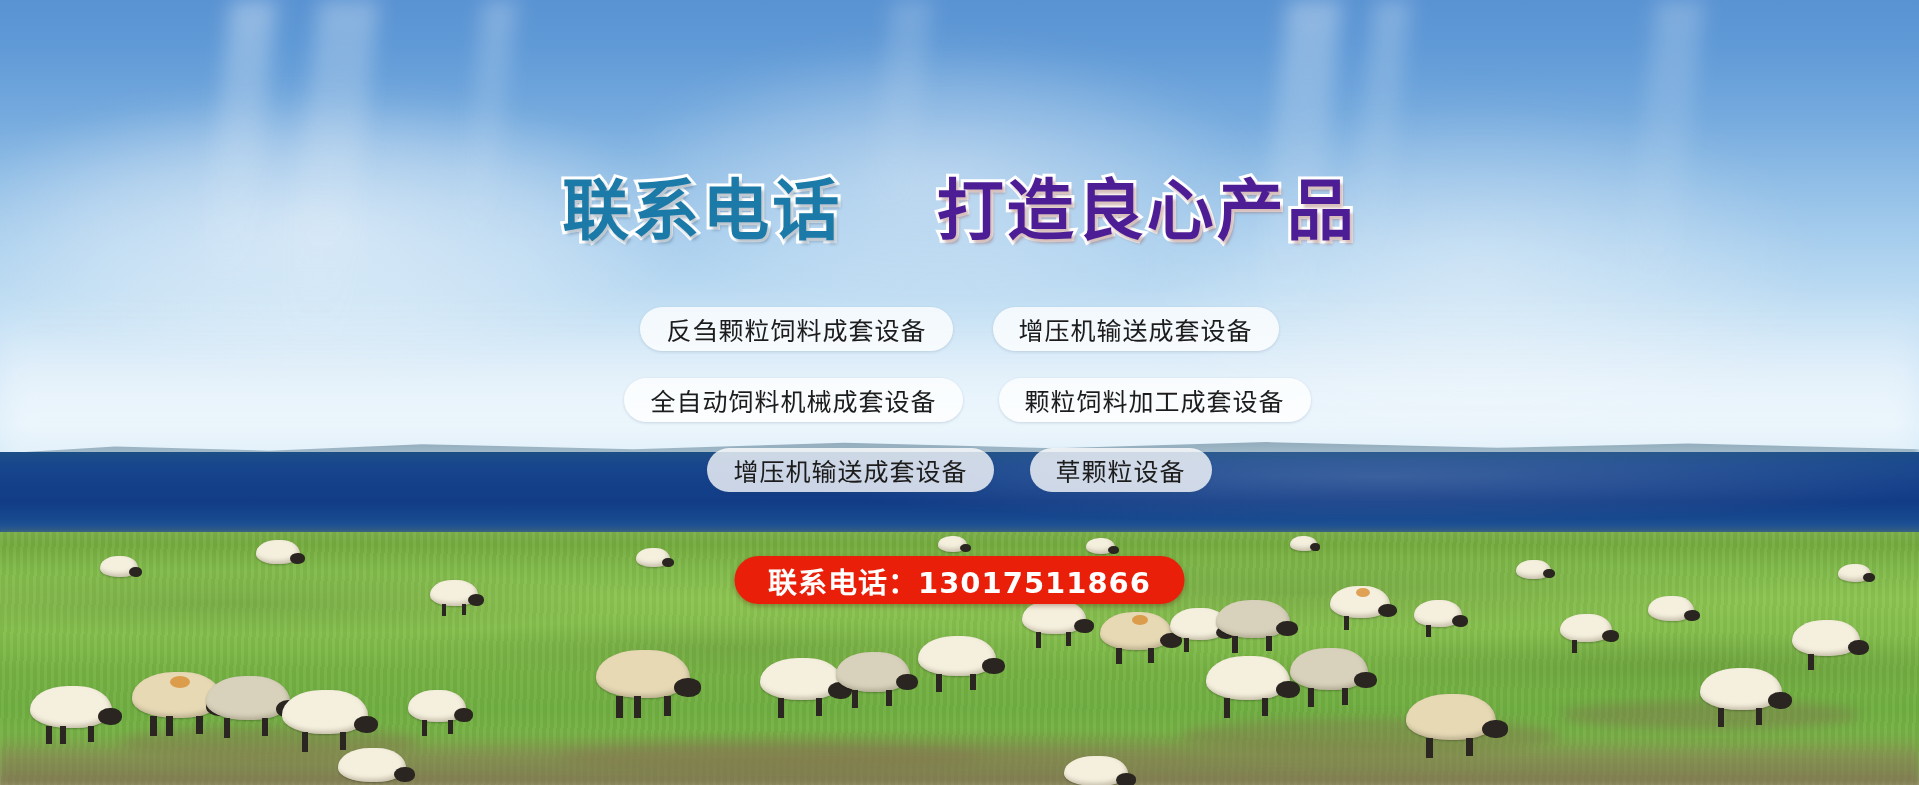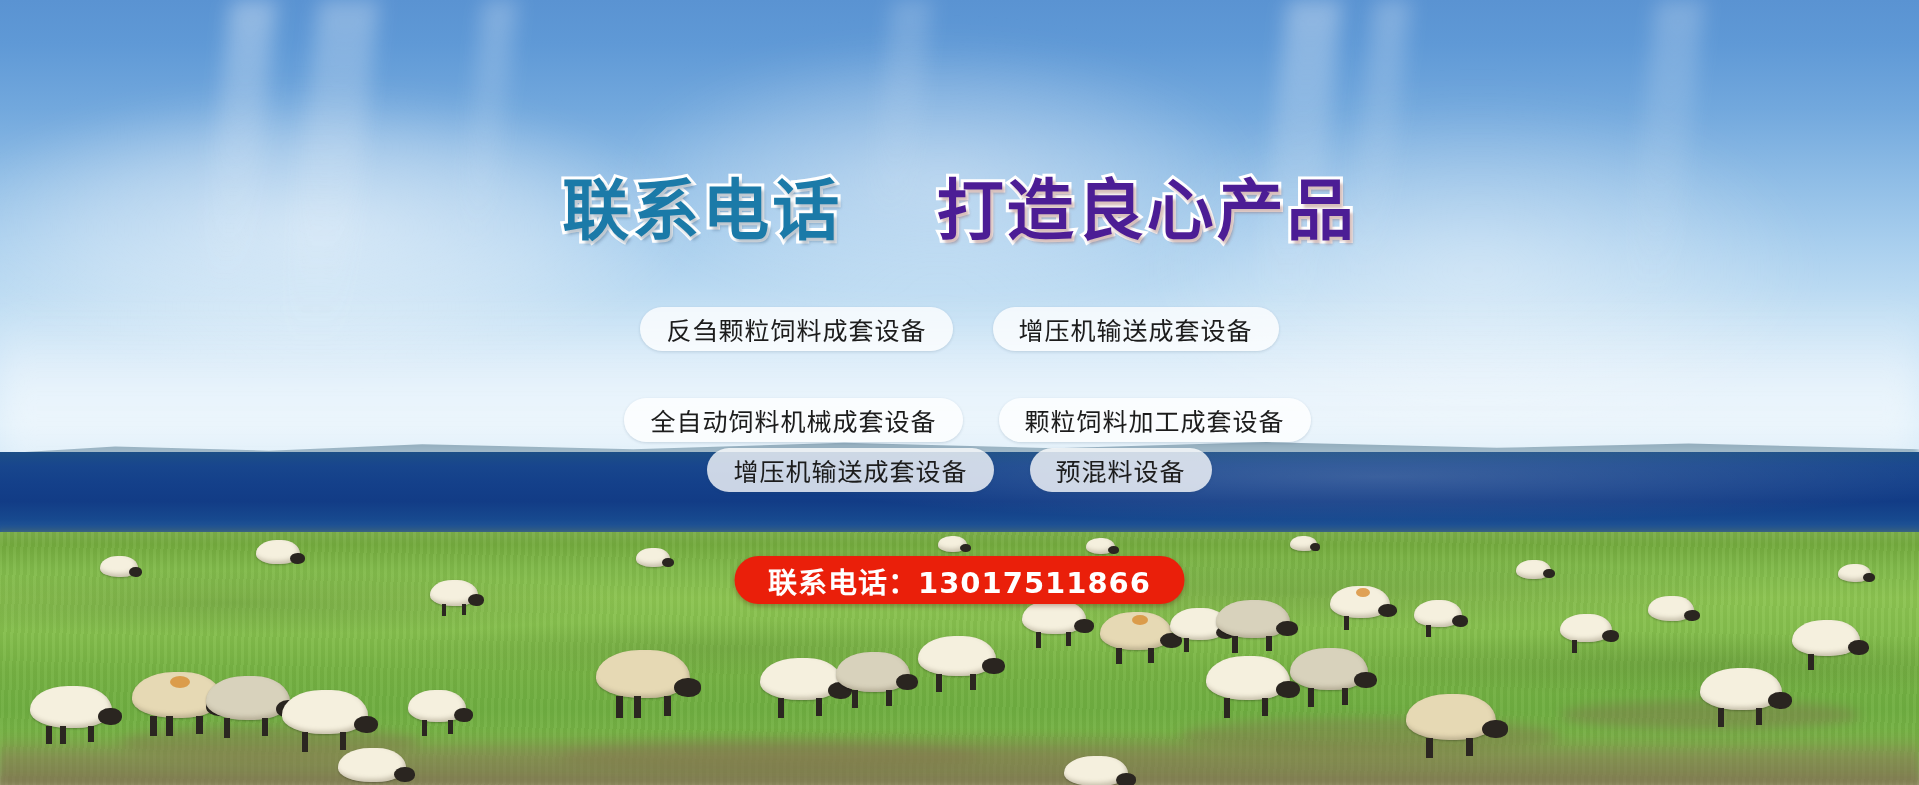--- a/index.html
+++ b/index.html
@@ -177,21 +177,21 @@
     paint-order:stroke fill;
     text-shadow:3px 4px 3px rgba(120,40,30,.30);
   }
 
   
   .pills {
     position:absolute; left:0; width:1919px;
     display:flex; justify-content:center; align-items:center;
   }
   .row1 { top:307px; gap:40px; }
-  .row2 { top:398px; gap:36px;padding-left:16px; }
+  .row2 { top:378px; gap:36px;padding-left:16px; }
   .row3 { top:448px; gap:36px; }
 
   .pill {
     display:inline-flex; align-items:center; justify-content:center;
     height:44px;
     padding:0 26px;
     border-radius:22px;
     background:rgba(255,255,255,.78);
     color:#1c1c1c;
     font-family:"DejaVu Sans","Liberation Sans",sans-serif;
@@ -441,18 +441,18 @@
     <div class="pill">增压机输送成套设备</div>
   </div>
 
   <div class="pills row2">
     <div class="pill">全自动饲料机械成套设备</div>
     <div class="pill">颗粒饲料加工成套设备</div>
   </div>
 
   <div class="pills row3">
     <div class="pill">增压机输送成套设备</div>
-    <div class="pill">预混料设备</div>
+    <div class="pill">草颗粒设备</div>
   </div>
 
   <div class="phone-badge">联系电话：13017511866</div>
 
 </div>
 
 </body></html>

